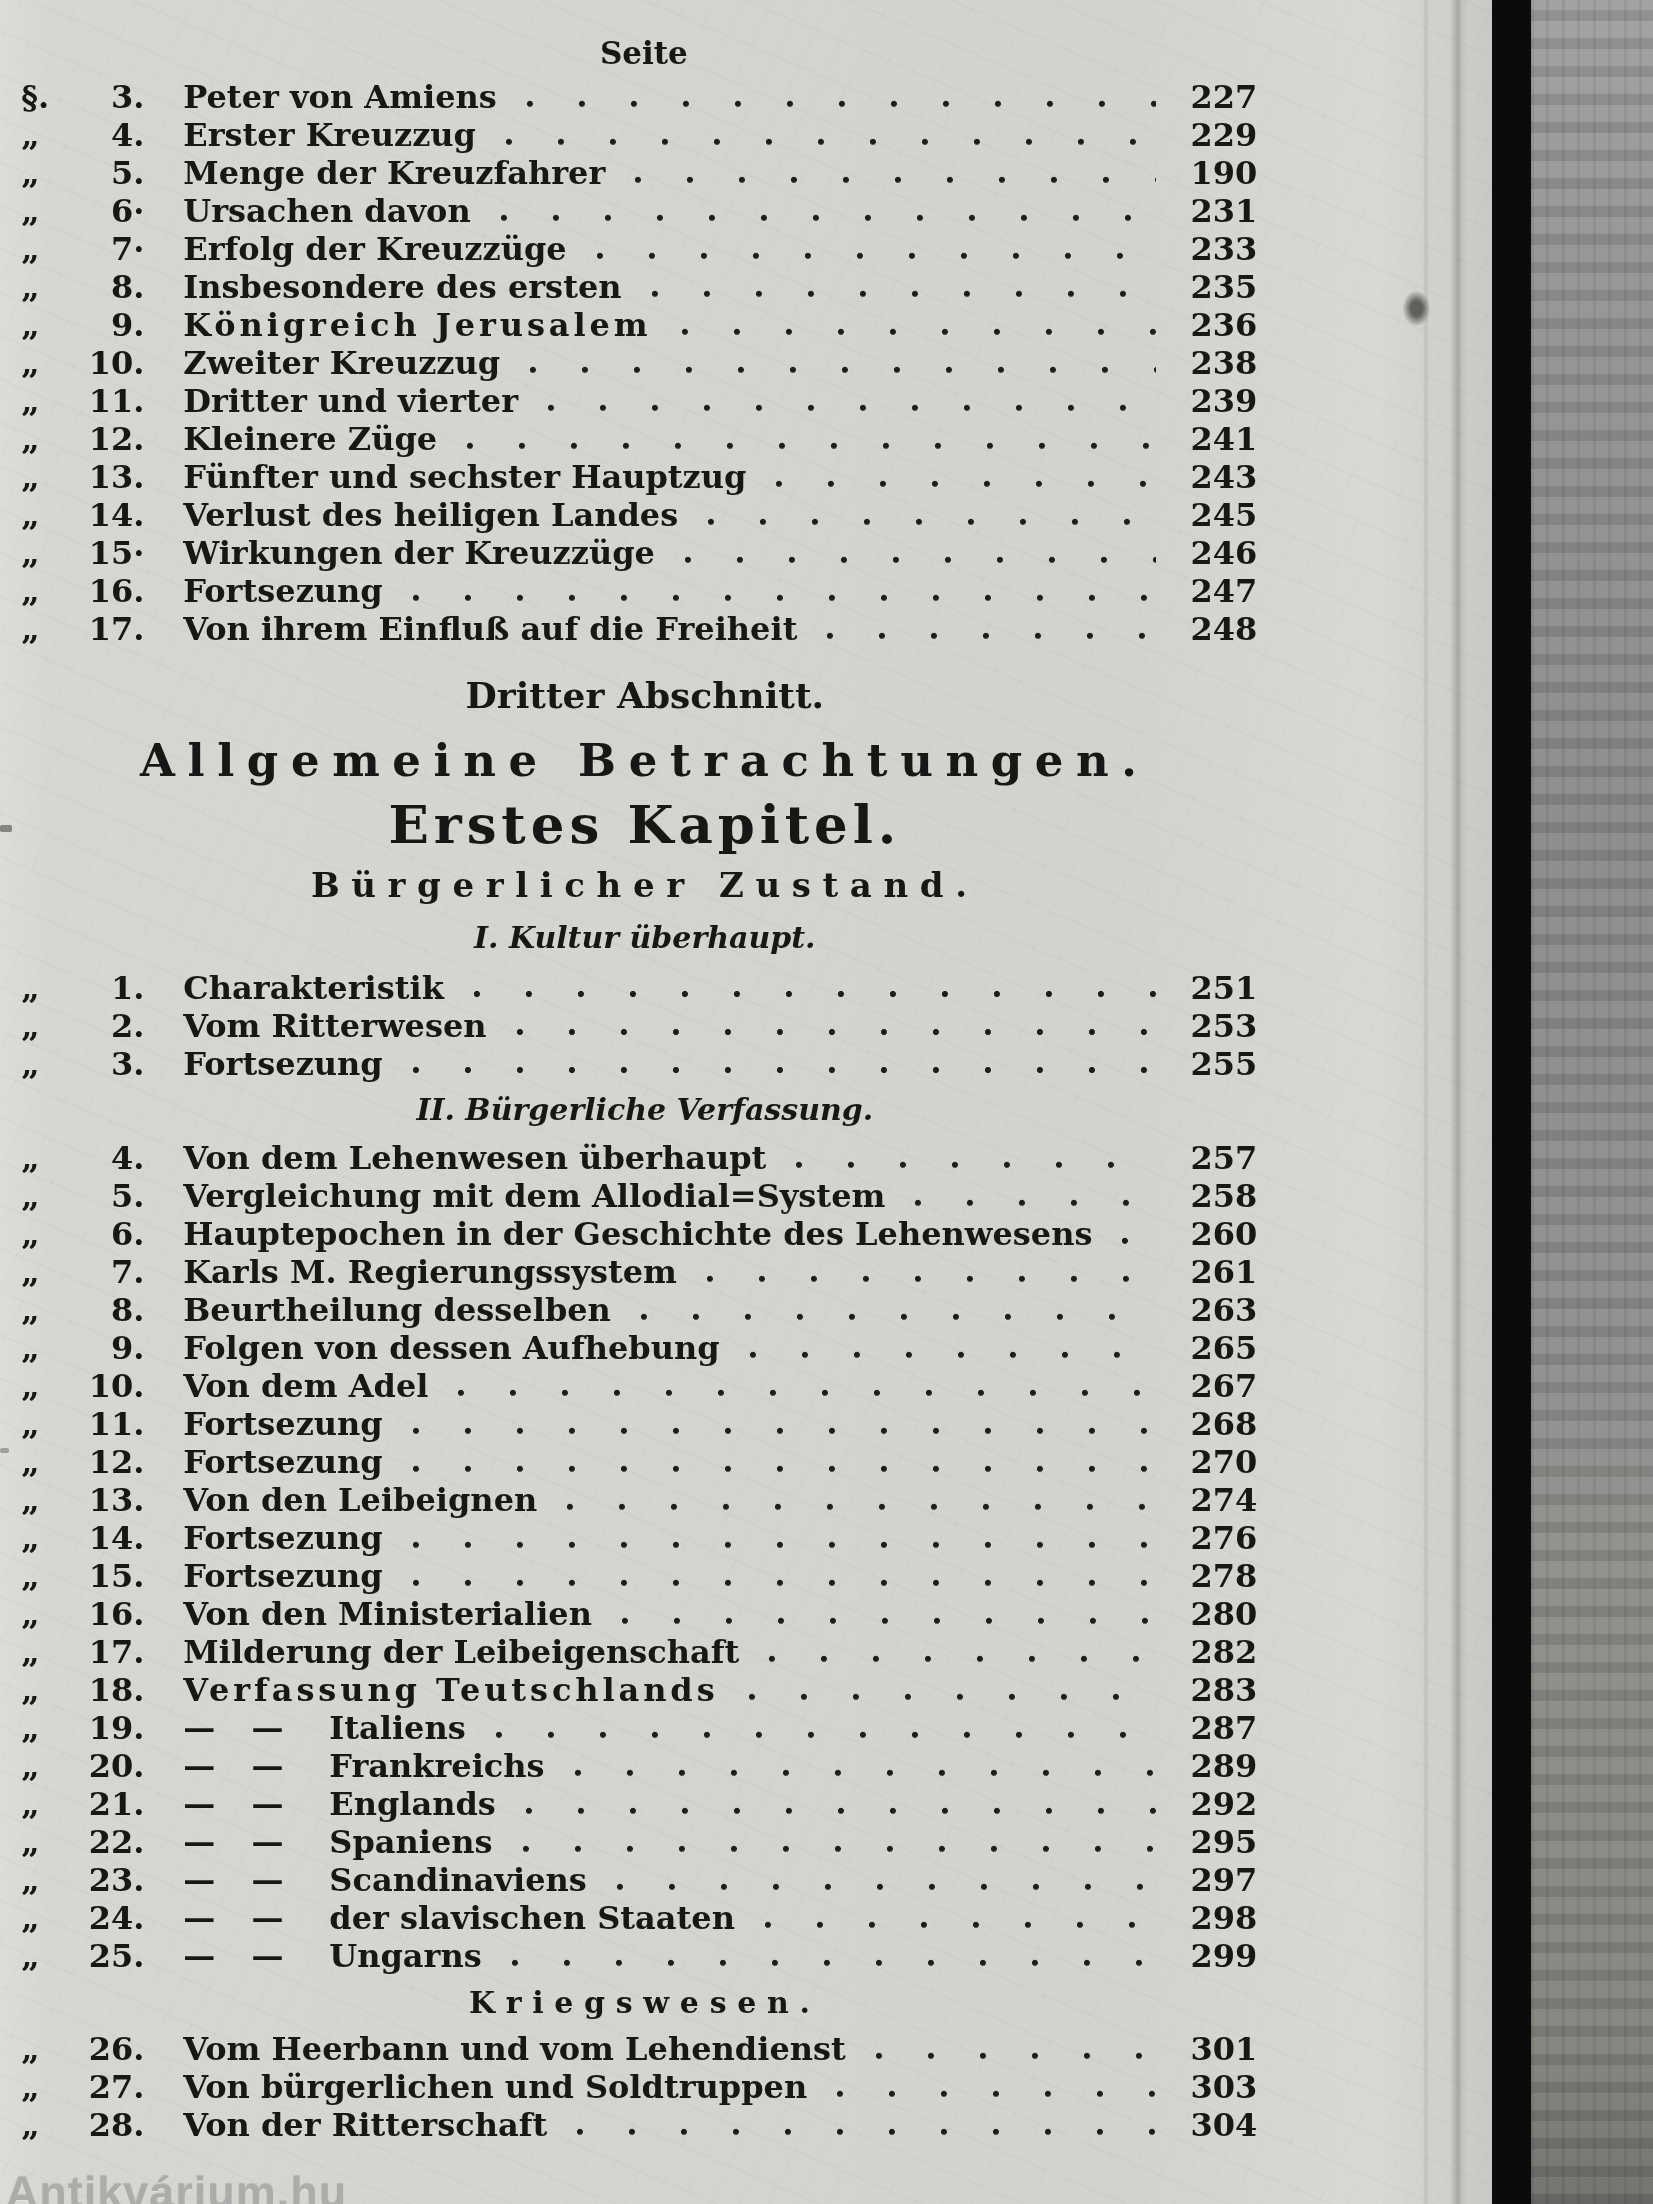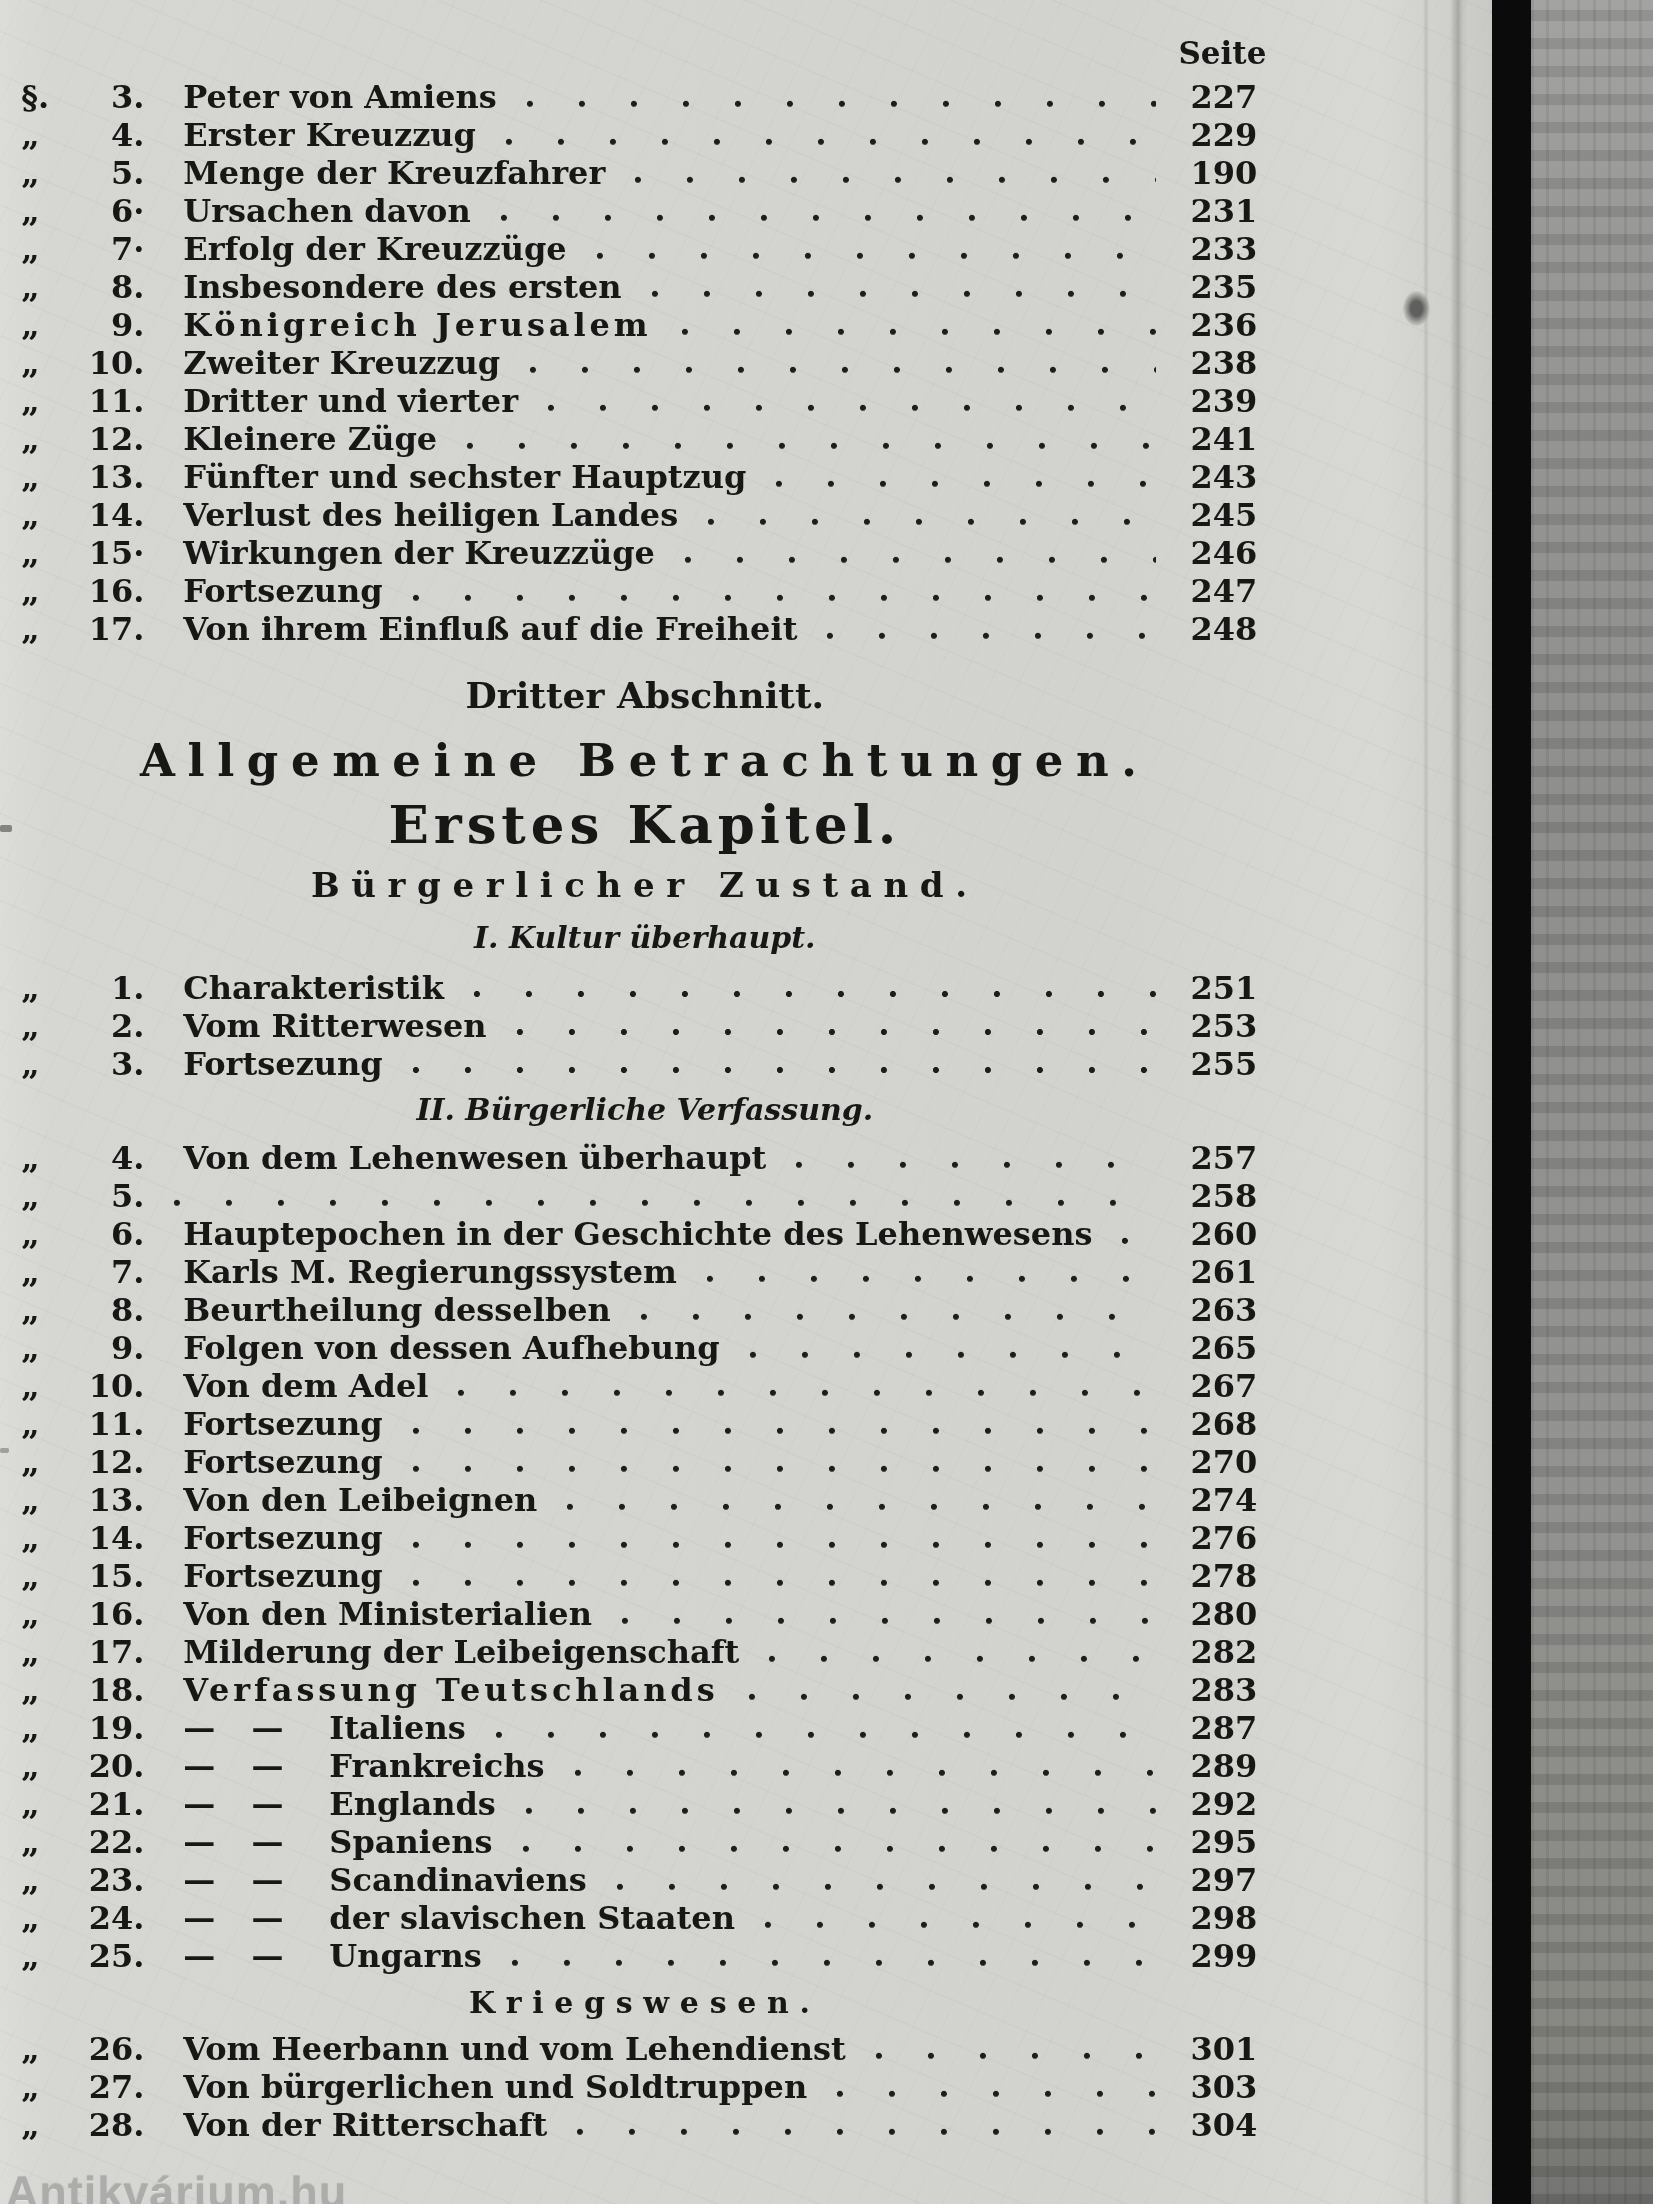--- a/index.html
+++ b/index.html
@@ -21,21 +21,21 @@
   .edge-mark-b{position:absolute;left:0;top:1448px;width:8.7px;height:4.9px;background:rgba(70,70,68,0.4);border-radius:1.9px;}
   
   .edge-black{position:absolute;left:1492px;top:0;width:39px;height:2205px;background:#0b0b0b;}
   .bg-strip{position:absolute;left:1531px;top:0;width:122px;height:2205px;
     background:
       repeating-linear-gradient(90deg, rgba(0,0,0,0.07) 0 2.9px, rgba(0,0,0,0) 2.9px 15.5px),
       repeating-linear-gradient(0deg, rgba(0,0,0,0.09) 0 10.7px, rgba(255,255,255,0.03) 10.7px 28px),
       linear-gradient(180deg,#a0a09e 0,#959593 252px,#8b8b89 825px,#90908e 1456px,#84847f 2038px,#6f6f6d 2205px);}
   
   .toc{position:absolute;left:21.3px;top:35px;width:1247px;color:#171715;font-weight:bold;}
-  .seite-row{height:43px;text-align:right;font-size:31px;padding-right:1.9px;}
+  .seite-row{height:43px;text-align:center;font-size:31px;padding-right:1.9px;}
   .row{display:flex;align-items:baseline;height:38px;font-size:32px;white-space:nowrap;}
   .marker{width:47px;flex:none;}
   .num{width:76px;flex:none;text-align:right;}
   .title{margin-left:39px;flex:none;}
   .title.ls{letter-spacing:3.9px;}
   .prefix{margin-left:39px;flex:none;width:146px;word-spacing:25px;}
   .prefix + .title{margin-left:0;}
   .dots{flex:1 1 auto;align-self:flex-end;height:11.6px;margin:0 23px 6.8px 29px;
     background-image:radial-gradient(circle at 3.9px 5.8px,#1d1d1b 2.6px,rgba(0,0,0,0) 3.4px);
     background-size:52px 11.6px;background-repeat:repeat-x;background-position:left bottom;}
@@ -210,20 +210,21 @@
             <div class="row">
               <span class="marker">„</span>
               <span class="num">4.</span>
               <span class="title">Von dem Lehenwesen überhaupt</span>
               <span class="dots"></span>
               <span class="page">257</span>
             </div>
             <div class="row">
               <span class="marker">„</span>
               <span class="num">5.</span>
+              <span class="title">Vergleichung mit dem Allodial=System</span>
               <span class="dots"></span>
               <span class="page">258</span>
             </div>
             <div class="row">
               <span class="marker">„</span>
               <span class="num">6.</span>
               <span class="title">Hauptepochen in der Geschichte des Lehenwesens</span>
               <span class="dots"></span>
               <span class="page">260</span>
             </div>

